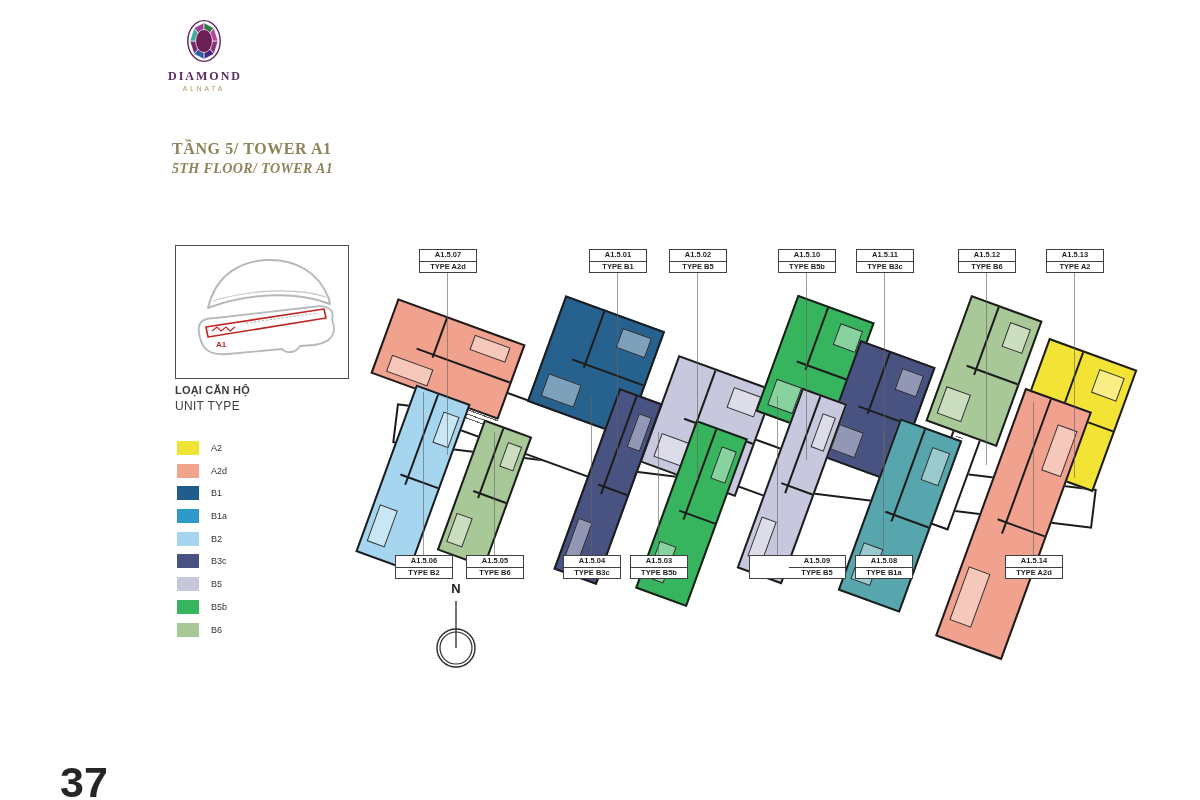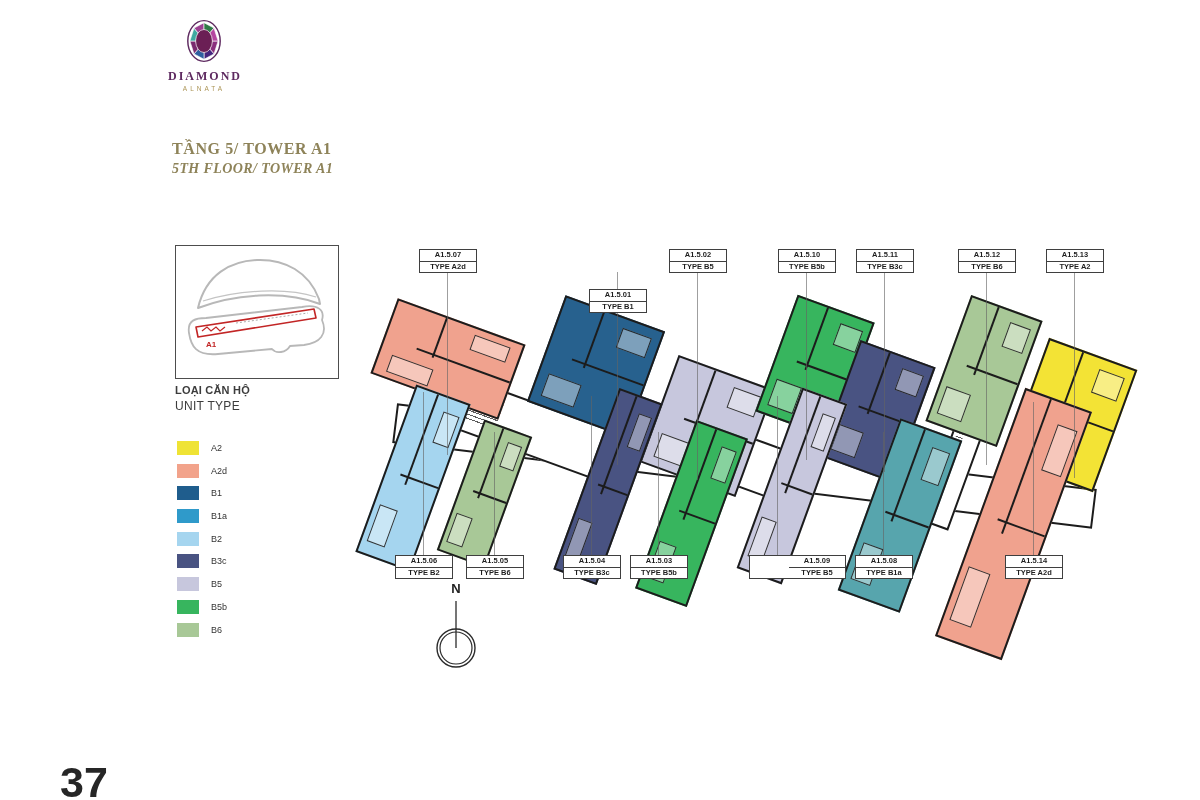--- a/index.html
+++ b/index.html
@@ -10,21 +10,21 @@
   .logo .brand{font-family:"Liberation Serif","DejaVu Serif",serif;font-size:12px;font-weight:600;
                letter-spacing:2px;color:#5e2a60;margin-top:1px;}
   .logo .brand-sub{font-size:6.5px;letter-spacing:3px;color:#ab9455;margin-top:1px;}
   .page-title{position:absolute;left:172px;top:96px;margin:0;font-family:"Liberation Serif","DejaVu Serif",serif;
               font-size:22px;font-weight:500;letter-spacing:1.2px;color:#3b3a34;}
   .floor-vi{position:absolute;left:172px;top:140px;font-family:"Liberation Serif","DejaVu Serif",serif;
             font-size:16px;font-weight:700;letter-spacing:.6px;color:#8e8359;}
   .floor-en{position:absolute;left:172px;top:161px;font-family:"Liberation Serif","DejaVu Serif",serif;
             font-size:14px;font-style:italic;font-weight:600;color:#8e8359;letter-spacing:.4px;}
   
-  .inset{position:absolute;left:175px;top:245px;width:162px;height:132px;border:1px solid #4d4d4d;background:#fff;}
+  .inset{position:absolute;left:175px;top:245px;width:162px;height:132px;border:1px solid #4d4d4d;background:#fff;padding-left:10px;}
   
   .legend-title-vi{position:absolute;left:175px;top:384px;font-size:11px;font-weight:700;color:#3c3c3c;letter-spacing:.2px;}
   .legend-title-en{position:absolute;left:175px;top:399px;font-size:12px;color:#3c3c3c;letter-spacing:.3px;}
   #legend{position:absolute;left:177px;top:441px;}
   .legend-row{display:flex;align-items:center;height:14px;margin-bottom:8.7px;}
   .swatch{width:22px;height:14px;margin-right:12px;flex:0 0 auto;}
   .legend-row .code{font-size:9px;color:#333;}
   .corridor-row{position:absolute;left:177px;top:645px;display:flex;align-items:flex-start;}
   .corridor-swatch{width:22px;height:14px;background:#fff;border:1px solid #8a8a8a;margin-right:12px;flex:0 0 auto;}
   .corridor-labels{font-size:8.5px;color:#444;line-height:10.5px;}
@@ -143,21 +143,21 @@
       <div class="leader" style="left: 447px; top: 272px; height: 183px;"></div>
       <div class="ulabel" style="left: 419px; top: 249px;">
         <div class="l1">A1.5.07</div>
         <div class="l2">TYPE A2d</div>
       </div>
       <div class="unit" style="left: 543px; top: 310px; width: 106px; height: 113px; transform: rotate(20deg); background: rgb(39, 97, 142); border-color: rgb(28, 28, 28);">
         <div class="furn-a"></div>
         <div class="furn-b"></div>
       </div>
       <div class="leader" style="left: 617px; top: 272px; height: 193px;"></div>
-      <div class="ulabel" style="left: 589px; top: 249px; margin-top: 40px;">
+      <div class="ulabel" style="left: 589px; top: 249px;">
         <div class="l1">A1.5.01</div>
         <div class="l2">TYPE B1</div>
       </div>
       <div class="unit" style="left: 656px; top: 369px; width: 102px; height: 114px; transform: rotate(20deg); background: rgb(199, 199, 221); border-color: rgb(28, 28, 28);">
         <div class="furn-a"></div>
         <div class="furn-b"></div>
       </div>
       <div class="leader" style="left: 697px; top: 272px; height: 208px;"></div>
       <div class="ulabel" style="left: 669px; top: 249px;">
         <div class="l1">A1.5.02</div>

